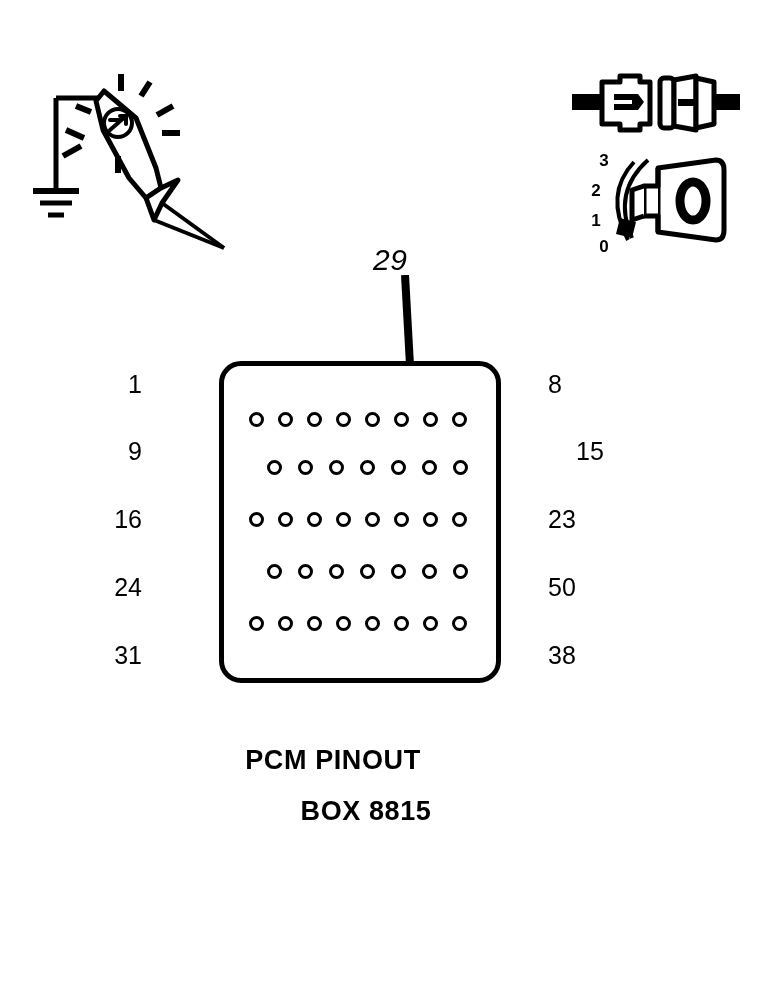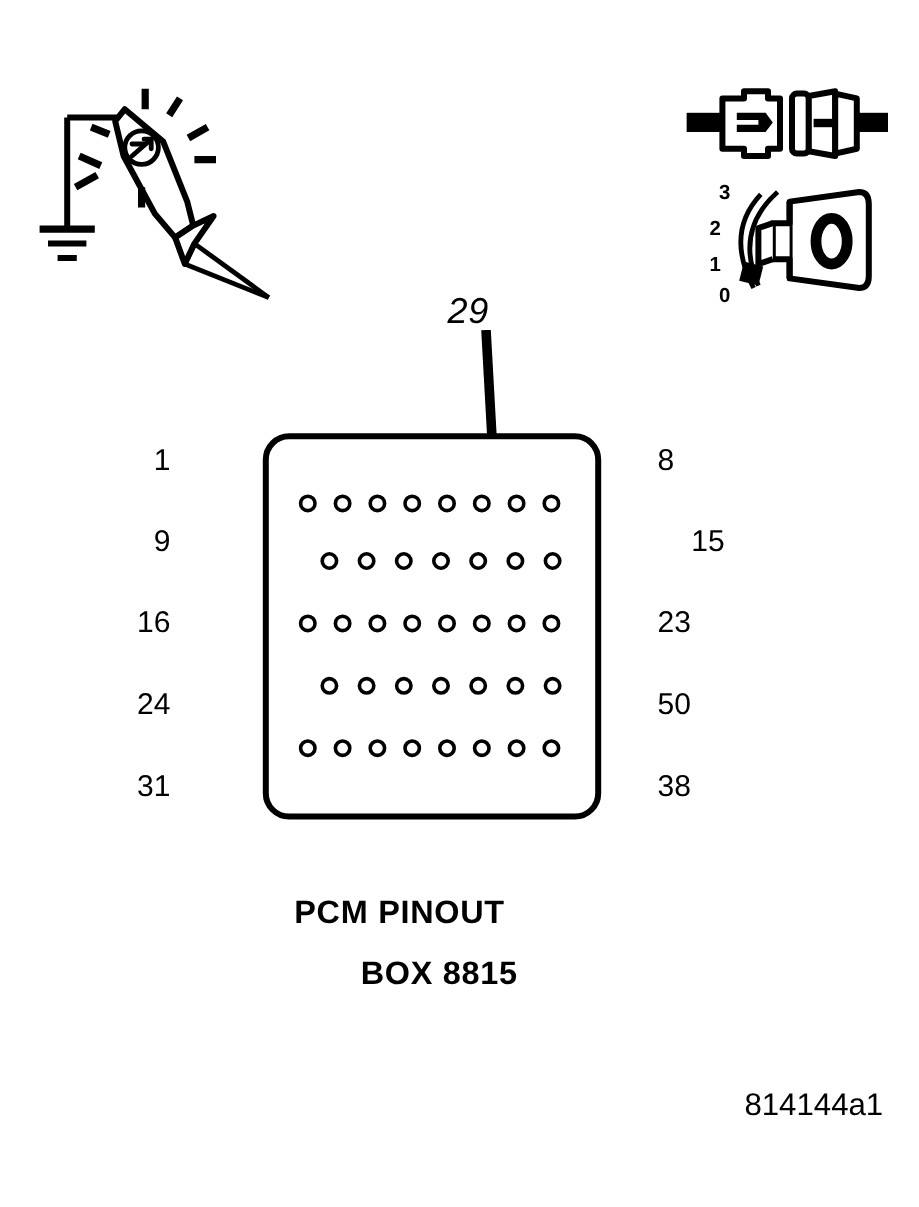--- a/index.html
+++ b/index.html
@@ -272,15 +272,14 @@
       <div class="row-label right" style="top: 11px;">8</div>
       <div class="row-label right" style="top: 78px; margin-left: 28px;">15</div>
       <div class="row-label right" style="top: 146px;">23</div>
       <div class="row-label right" style="top: 214px;">50</div>
       <div class="row-label right" style="top: 282px;">38</div>
     </div>
 
   <div class="caption" id="caption-title">PCM PINOUT</div>
   <div class="caption" id="caption-box">BOX 8815</div>
 
-  <div class="abs" id="figure-id">814144a1</div>
 
 </div>
 
 </body></html>

